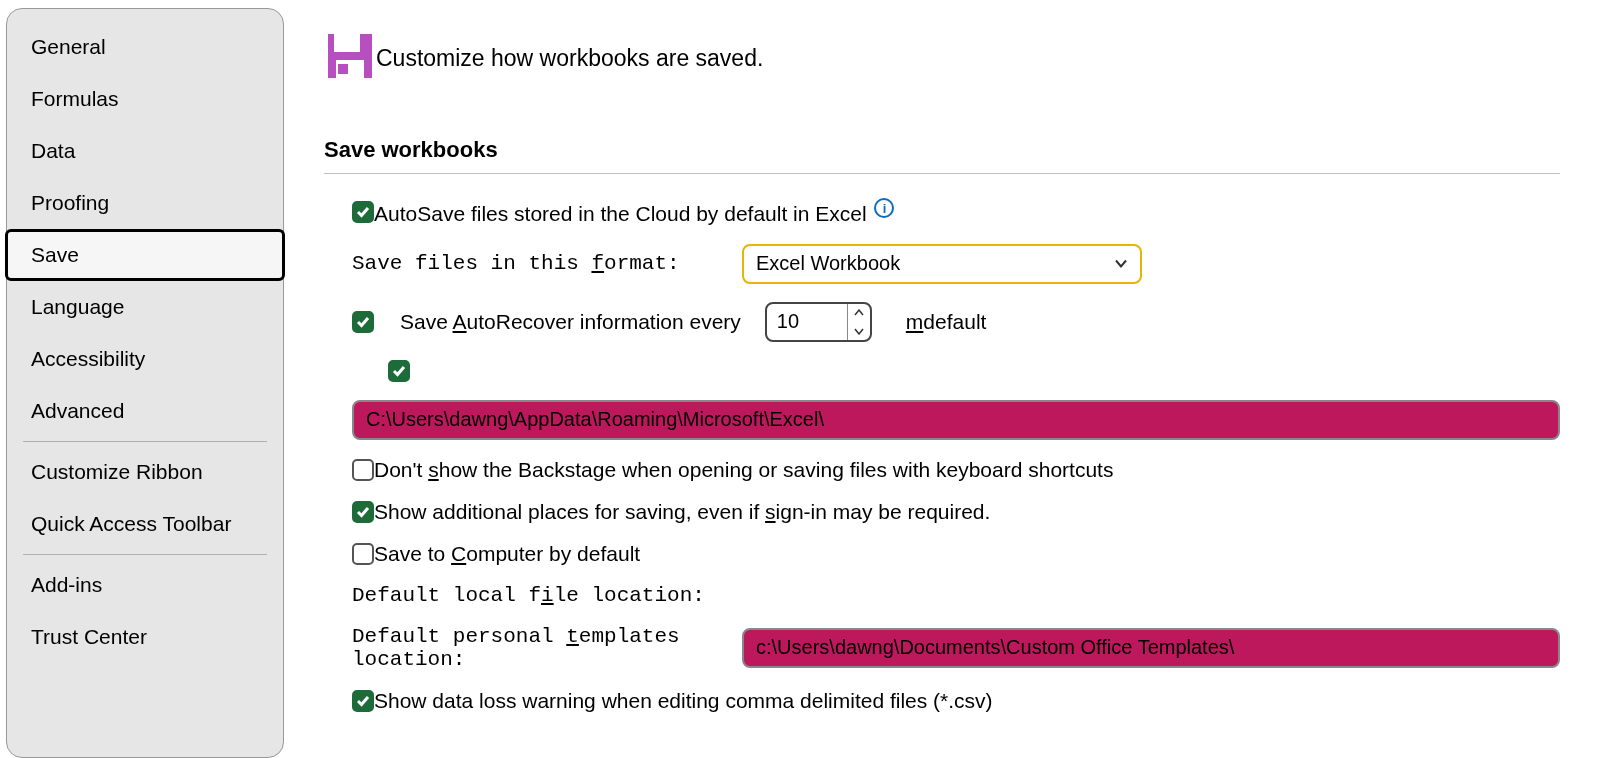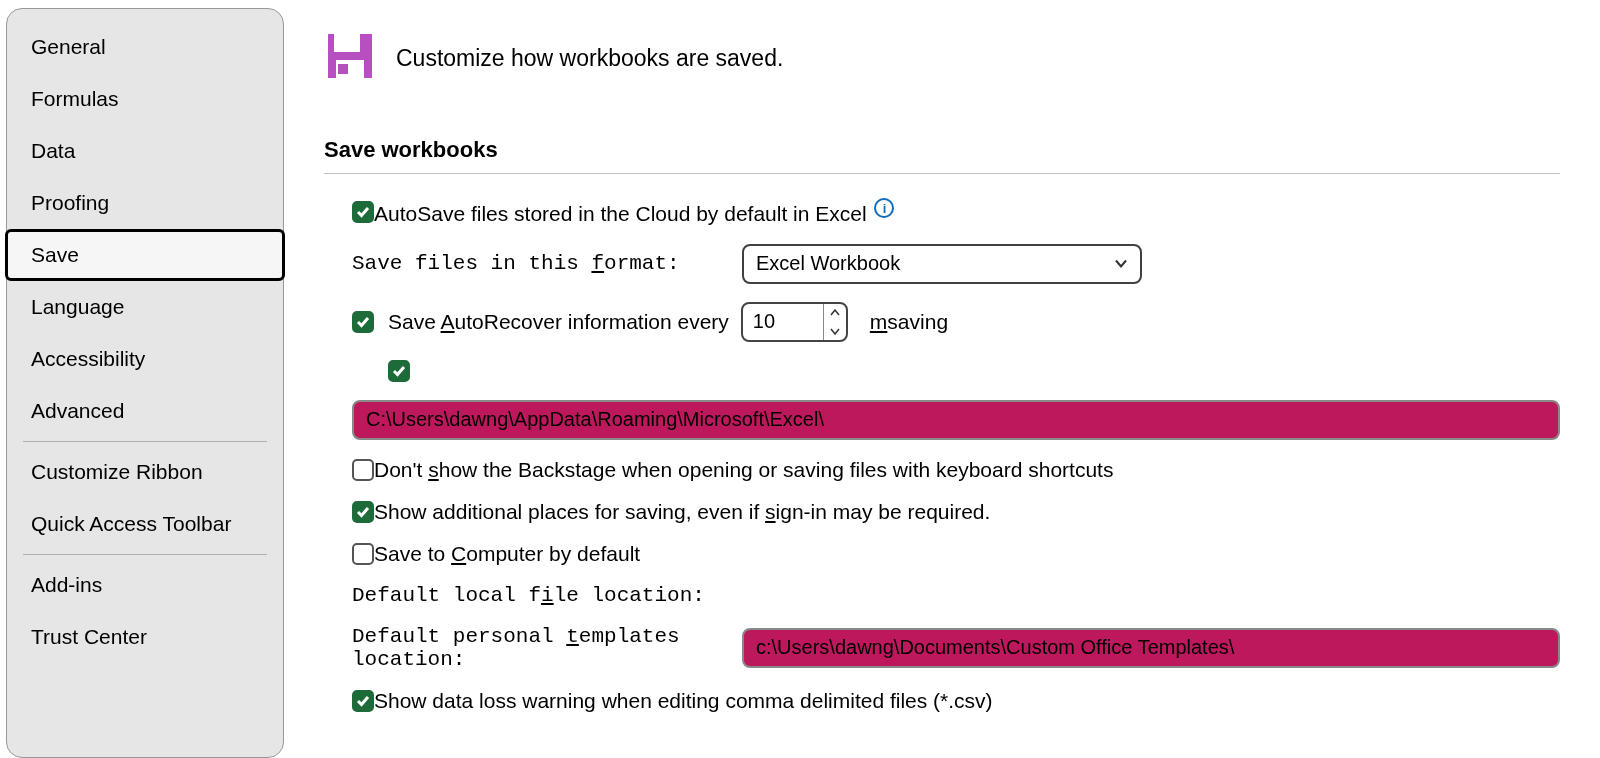--- a/index.html
+++ b/index.html
@@ -45,21 +45,20 @@
     }
     
     .content {
       flex: 1;
       padding: 30px 40px 0 40px;
       overflow-y: auto;
     }
     .header-row {
       display: flex;
       align-items: center;
-      gap: 20px;
       margin-bottom: 50px;
     }
     .page-title {
       font-size: 23px;
       font-weight: 400;
     }
     .section-title {
       font-size: 22px;
       font-weight: 700;
       margin-bottom: 10px;
@@ -131,21 +130,21 @@
     }
     .label-input .lbl {
       width: 390px;
       flex-shrink: 0;
       font-family: Liberation Mono, monospace;
     }
     
     .select {
       width: 400px;
       height: 40px;
-      border: 2px solid #404040;
+      border: 2px solid #eab308;
       border-radius: 8px;
       padding: 4px 36px 4px 12px;
       font-size: 20px;
       position: relative;
       background: #fff;
       display: flex;
       align-items: center;
     }
     .select-caret {
       position: absolute;
@@ -194,21 +193,21 @@
       align-items: center;
       justify-content: center;
     }
     
     .inline-row {
       display: flex;
       align-items: center;
       padding-left: 28px;
       margin-bottom: 18px;
       font-size: 21px;
-      gap: 0;
+      gap: 12px;
     }
     .inline-row .checkbox {
       margin-right: 14px;
     }
   </style>
 </head>
 <body>
 
 <div class="sidebar">
   <div class="sidebar-item"><span>General</span></div>
@@ -288,21 +287,21 @@
             </svg>
         </span>
         <span class="spinner-btn">
           <svg width="10" height="8" viewBox="0 0 10 8">
               <path d="M1 2 L5 7 L9 2" stroke="#333" stroke-width="1.5" fill="none"></path>
             </svg>
         </span>
       </span>
     </span>
     <span style="margin-left:10px;">
-      <span class="ak">m</span><span>saving</span>
+      <span class="ak">m</span><span>default</span>
     </span>
   </div>
 
   <div class="option-row indent">
     <span class="checkbox checked">
       <svg viewBox="0 0 16 16">
           <path d="M3 8 L6.5 11.5 L13 4"></path>
         </svg>
     </span>
   </div>

